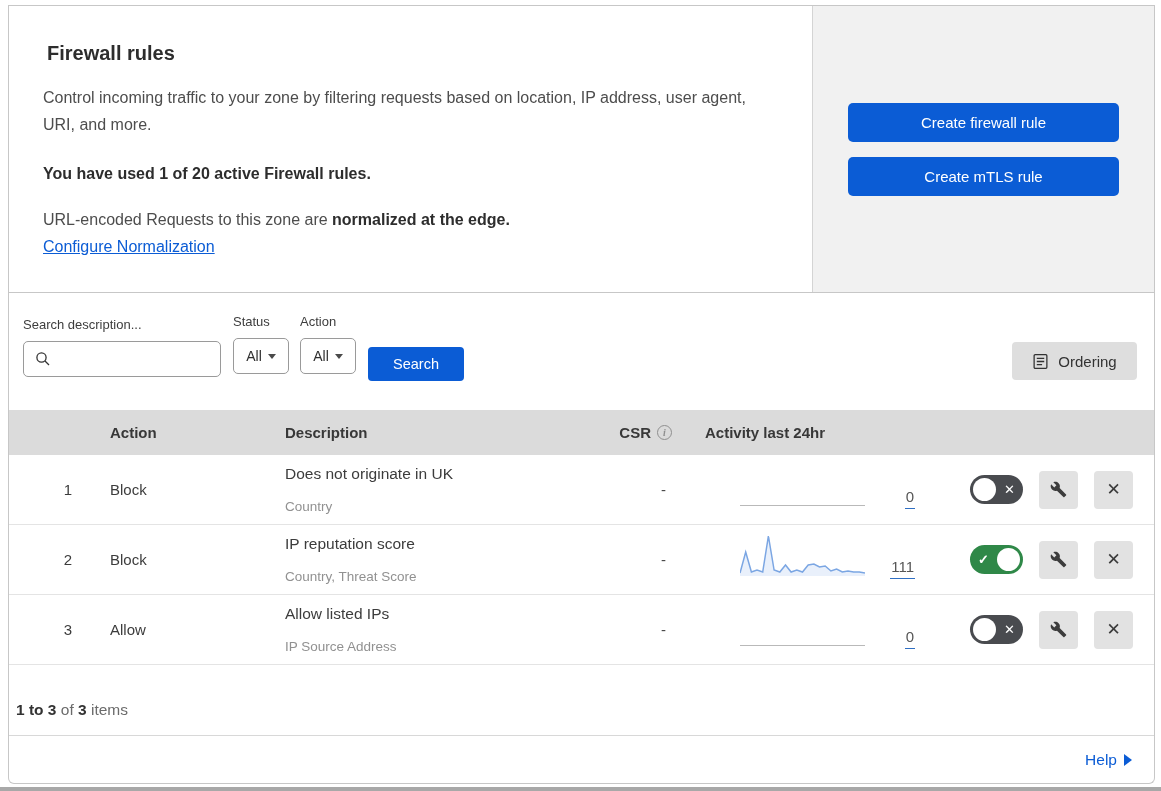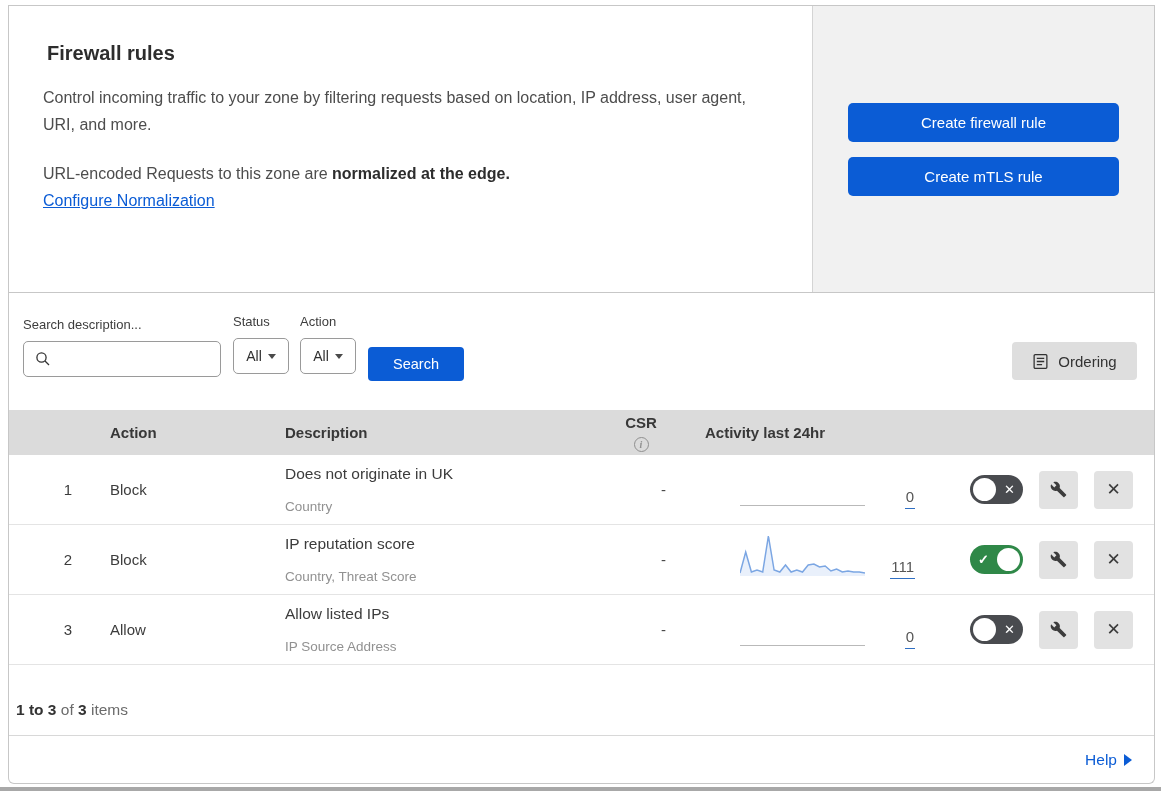--- a/index.html
+++ b/index.html
@@ -56,21 +56,21 @@
   .btn-ordering {
     position:absolute; left:1003px; top:49px; width:125px; height:38px;
     background:#dedede; color:#333; border:none; border-radius:4px; font-size:15px; font-family:inherit; cursor:pointer;
     display:flex; align-items:center; justify-content:center; gap:9px;
   }
 
   
   .grid-cols { display:grid; grid-template-columns:81px 195px 325px 70px 245px 1fr; align-items:center; }
   .t-header { height:45px; background:#dbdbdb; font-size:15px; font-weight:600; color:#383838; }
   .t-header .h-action { padding-left:20px; }
-  .t-header .h-csr { text-align:right; padding-right:8px; display:flex; justify-content:flex-end; align-items:center; gap:6px;flex-direction:column; }
+  .t-header .h-csr { text-align:right; padding-right:8px; display:flex; justify-content:flex-end; align-items:center; gap:6px; }
   .info-circle {
     width:15px; height:15px; border:1px solid #8f8f8f; border-radius:50%; color:#8f8f8f;
     font-size:10px; display:inline-flex; align-items:center; justify-content:center; font-family:"Liberation Serif", serif; font-style:italic;
   }
   .info-circle::before { content:"i"; }
   .h-activity { padding-left:25px; }
 
   .rule-row { height:70px; border-bottom:1px solid #e4e4e4; background:#fff; }
   .c-num { text-align:right; padding-right:18px; font-size:15px; color:#3c3c3c; }
   .c-action { padding-left:20px; font-size:15px; color:#3c3c3c; }
@@ -109,20 +109,21 @@
 </style>
 </head>
 <body>
 
 <div class="page">
 
   <div class="top-card">
     <div class="top-left">
       <h1 class="top-title">Firewall rules</h1>
       <p class="top-desc">Control incoming traffic to your zone by filtering requests based on location, IP address, user agent, URI, and more.</p>
+      <p class="top-usage">You have used 1 of 20 active Firewall rules.</p>
       <p class="top-norm"><span>URL-encoded Requests to this zone are </span><span class="bold-part">normalized at the edge.</span></p>
       <a class="cfg-link">Configure Normalization</a>
     </div>
     <div class="top-right">
       <button class="btn-primary">Create firewall rule</button>
       <button class="btn-primary">Create mTLS rule</button>
     </div>
   </div>
 
   <div class="lower-card">

